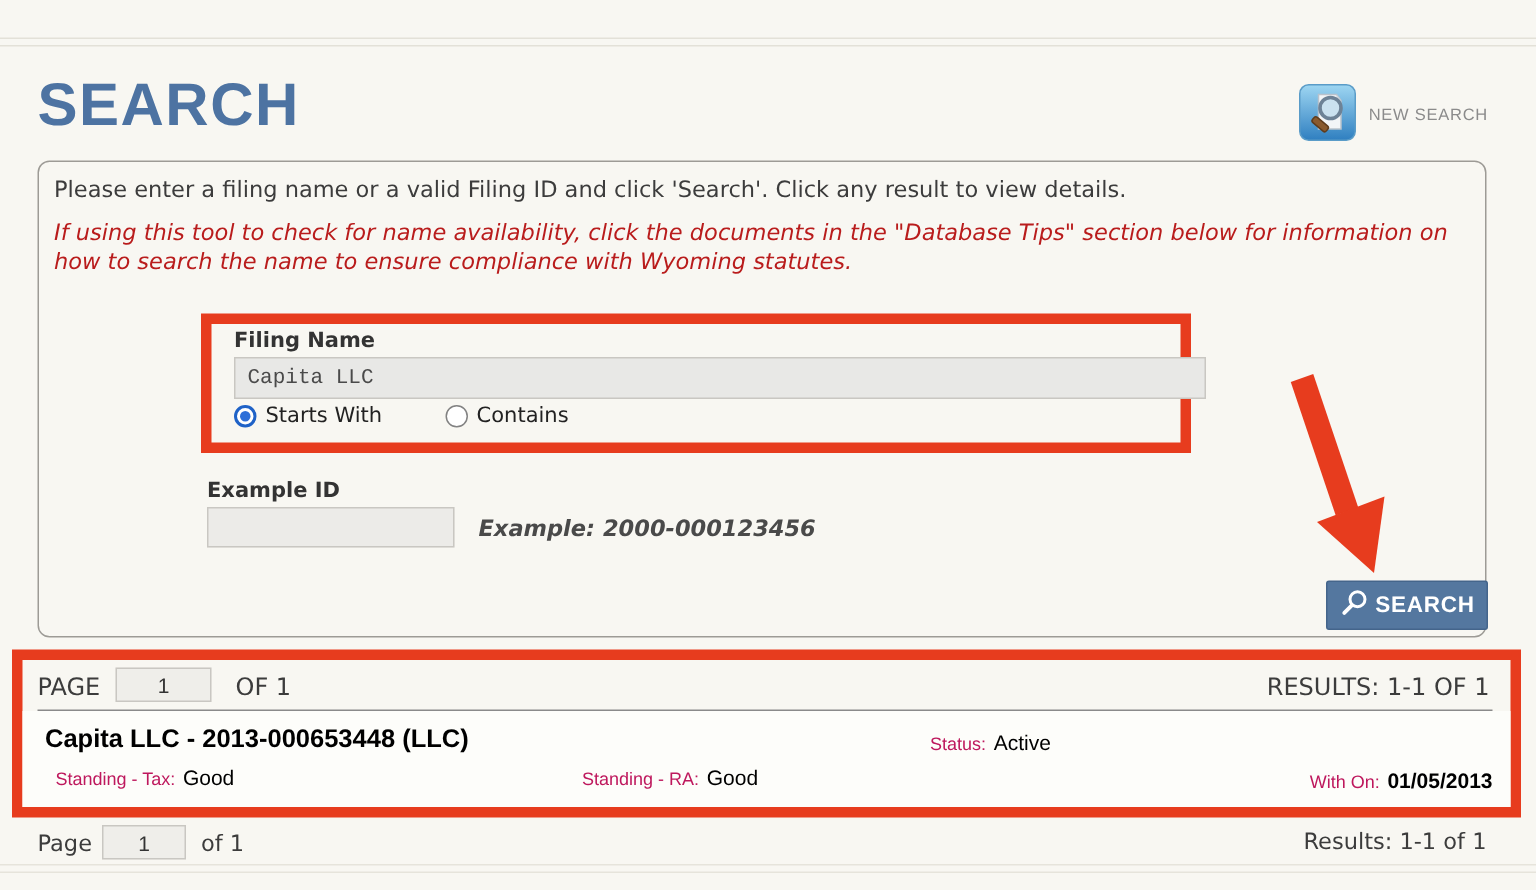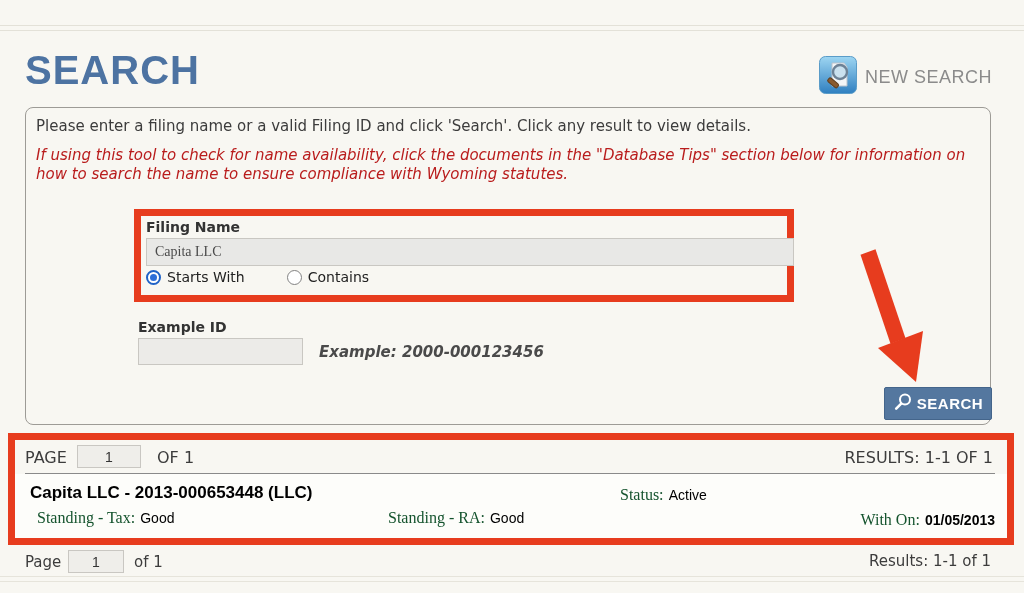--- a/index.html
+++ b/index.html
@@ -11,33 +11,33 @@
   }
   
   .top-rule{position:absolute;left:0;top:25px;width:1024px;height:4px;
     border-top:1px solid #e3e1d8;border-bottom:1px solid #e3e1d8;}
   
   .page-title{position:absolute;left:25px;top:48px;margin:0;
     font-family:"Liberation Sans",sans-serif;font-size:40px;font-weight:bold;
     color:#4d73a2;letter-spacing:1px;}
   
   .new-search{position:absolute;right:32px;top:56px;display:flex;align-items:center;gap:8px;cursor:pointer;}
-  .new-search-label{font-family:"Liberation Sans",sans-serif;font-size:18px;color:#8b8b8b;letter-spacing:.5px;}
+  .new-search-label{font-family:"Liberation Sans",sans-serif;font-size:11px;color:#8b8b8b;letter-spacing:.5px;}
   
   .panel{position:absolute;left:25px;top:107px;width:966px;height:318px;
     border:1px solid #9d9b96;border-radius:8px;background:#f8f7f2;box-sizing:border-box;}
   .instr1{position:absolute;left:10px;top:9px;width:945px;font-size:15px;color:#3c3c3c;}
   .instr2{position:absolute;left:10px;top:38px;width:948px;font-size:15px;font-style:italic;color:#b91c1c;line-height:19px;}
   
   .redbox-name{position:absolute;left:108px;top:101px;width:660px;height:93px;
-    border:7px solid #e73c1e;box-sizing:border-box;padding:3px 5px;}
+    border:7px solid #e73c1e;box-sizing:border-box;padding:3px 15px;}
   .field-label{font-size:14px;font-weight:bold;color:#333;}
   .filingname-input{display:block;margin-top:3px;width:630px;height:26px;
     background:#e8e8e6;border:1px solid #c9c7c2;font-size:14px;color:#4a4a4a;
-    padding:0 8px;font-family:Liberation Serif, serif;}
+    padding:0 8px;font-family:Liberation Mono, monospace;}
   .radio-row{display:flex;align-items:center;gap:6px;margin-top:3px;font-size:14px;color:#222;}
   .radio{width:15px;height:15px;border:1px solid #828282;border-radius:50%;
     background:#fff;display:inline-block;position:relative;box-sizing:border-box;}
   .radio.selected{border:2px solid #1f62c7;}
   .radio.selected::after{content:"";position:absolute;left:2px;top:2px;right:2px;bottom:2px;
     background:#2e6fd8;border-radius:50%;}
   .radio-gap{width:30px;}
   .filingid-label{position:absolute;left:112px;top:211px;}
   .filingid-input{position:absolute;left:112px;top:230px;width:165px;height:27px;
     background:#ecebe8;border:1px solid #c9c7c2;box-sizing:border-box;font-size:14px;padding:0 6px;}
@@ -54,21 +54,21 @@
   .res-header{position:absolute;left:0;top:0;width:100%;height:33px;}
   .res-header-pagelabel{position:absolute;left:10px;top:8px;font-size:16px;color:#3c3c3c;}
   .res-page-input{position:absolute;left:62px;top:5px;width:64px;height:23px;
     background:#efeeea;border:1px solid #c9c7c2;box-sizing:border-box;text-align:center;font-size:14px;color:#333;}
   .res-header-oflabel{position:absolute;left:142px;top:8px;font-size:16px;color:#3c3c3c;}
   .res-header-results{position:absolute;right:14px;top:8px;font-size:16px;color:#3c3c3c;}
   .res-divider{position:absolute;left:10px;right:12px;top:33px;border-bottom:1px solid #8a8a8a;}
   .res-item{position:absolute;left:0;top:34px;right:0;bottom:0;background:#fdfdfa;cursor:pointer;}
   .res-title{position:absolute;left:15px;top:9px;font-family:"Liberation Sans",sans-serif;
     font-size:17px;font-weight:bold;color:#000;}
-  .lbl{font-family:Liberation Serif, serif;font-size:16px;color:#14532d;}
+  .lbl{font-family:Liberation Sans, sans-serif;font-size:12px;color:#be185d;}
   .val{font-family:"Liberation Sans",sans-serif;font-size:14px;color:#000;}
   .res-status{position:absolute;left:605px;top:11px;}
   .res-tax{position:absolute;left:22px;top:34px;}
   .res-ra{position:absolute;left:373px;top:34px;}
   .res-filed{position:absolute;right:12px;top:36px;}
   .res-filed .val{font-weight:bold;}
   
   .footer-pagelabel{position:absolute;left:25px;top:553px;font-size:15px;color:#3c3c3c;}
   .footer-page-input{position:absolute;left:68px;top:550px;width:56px;height:23px;
     background:#efeeea;border:1px solid #c9c7c2;box-sizing:border-box;text-align:center;font-size:14px;color:#333;}

